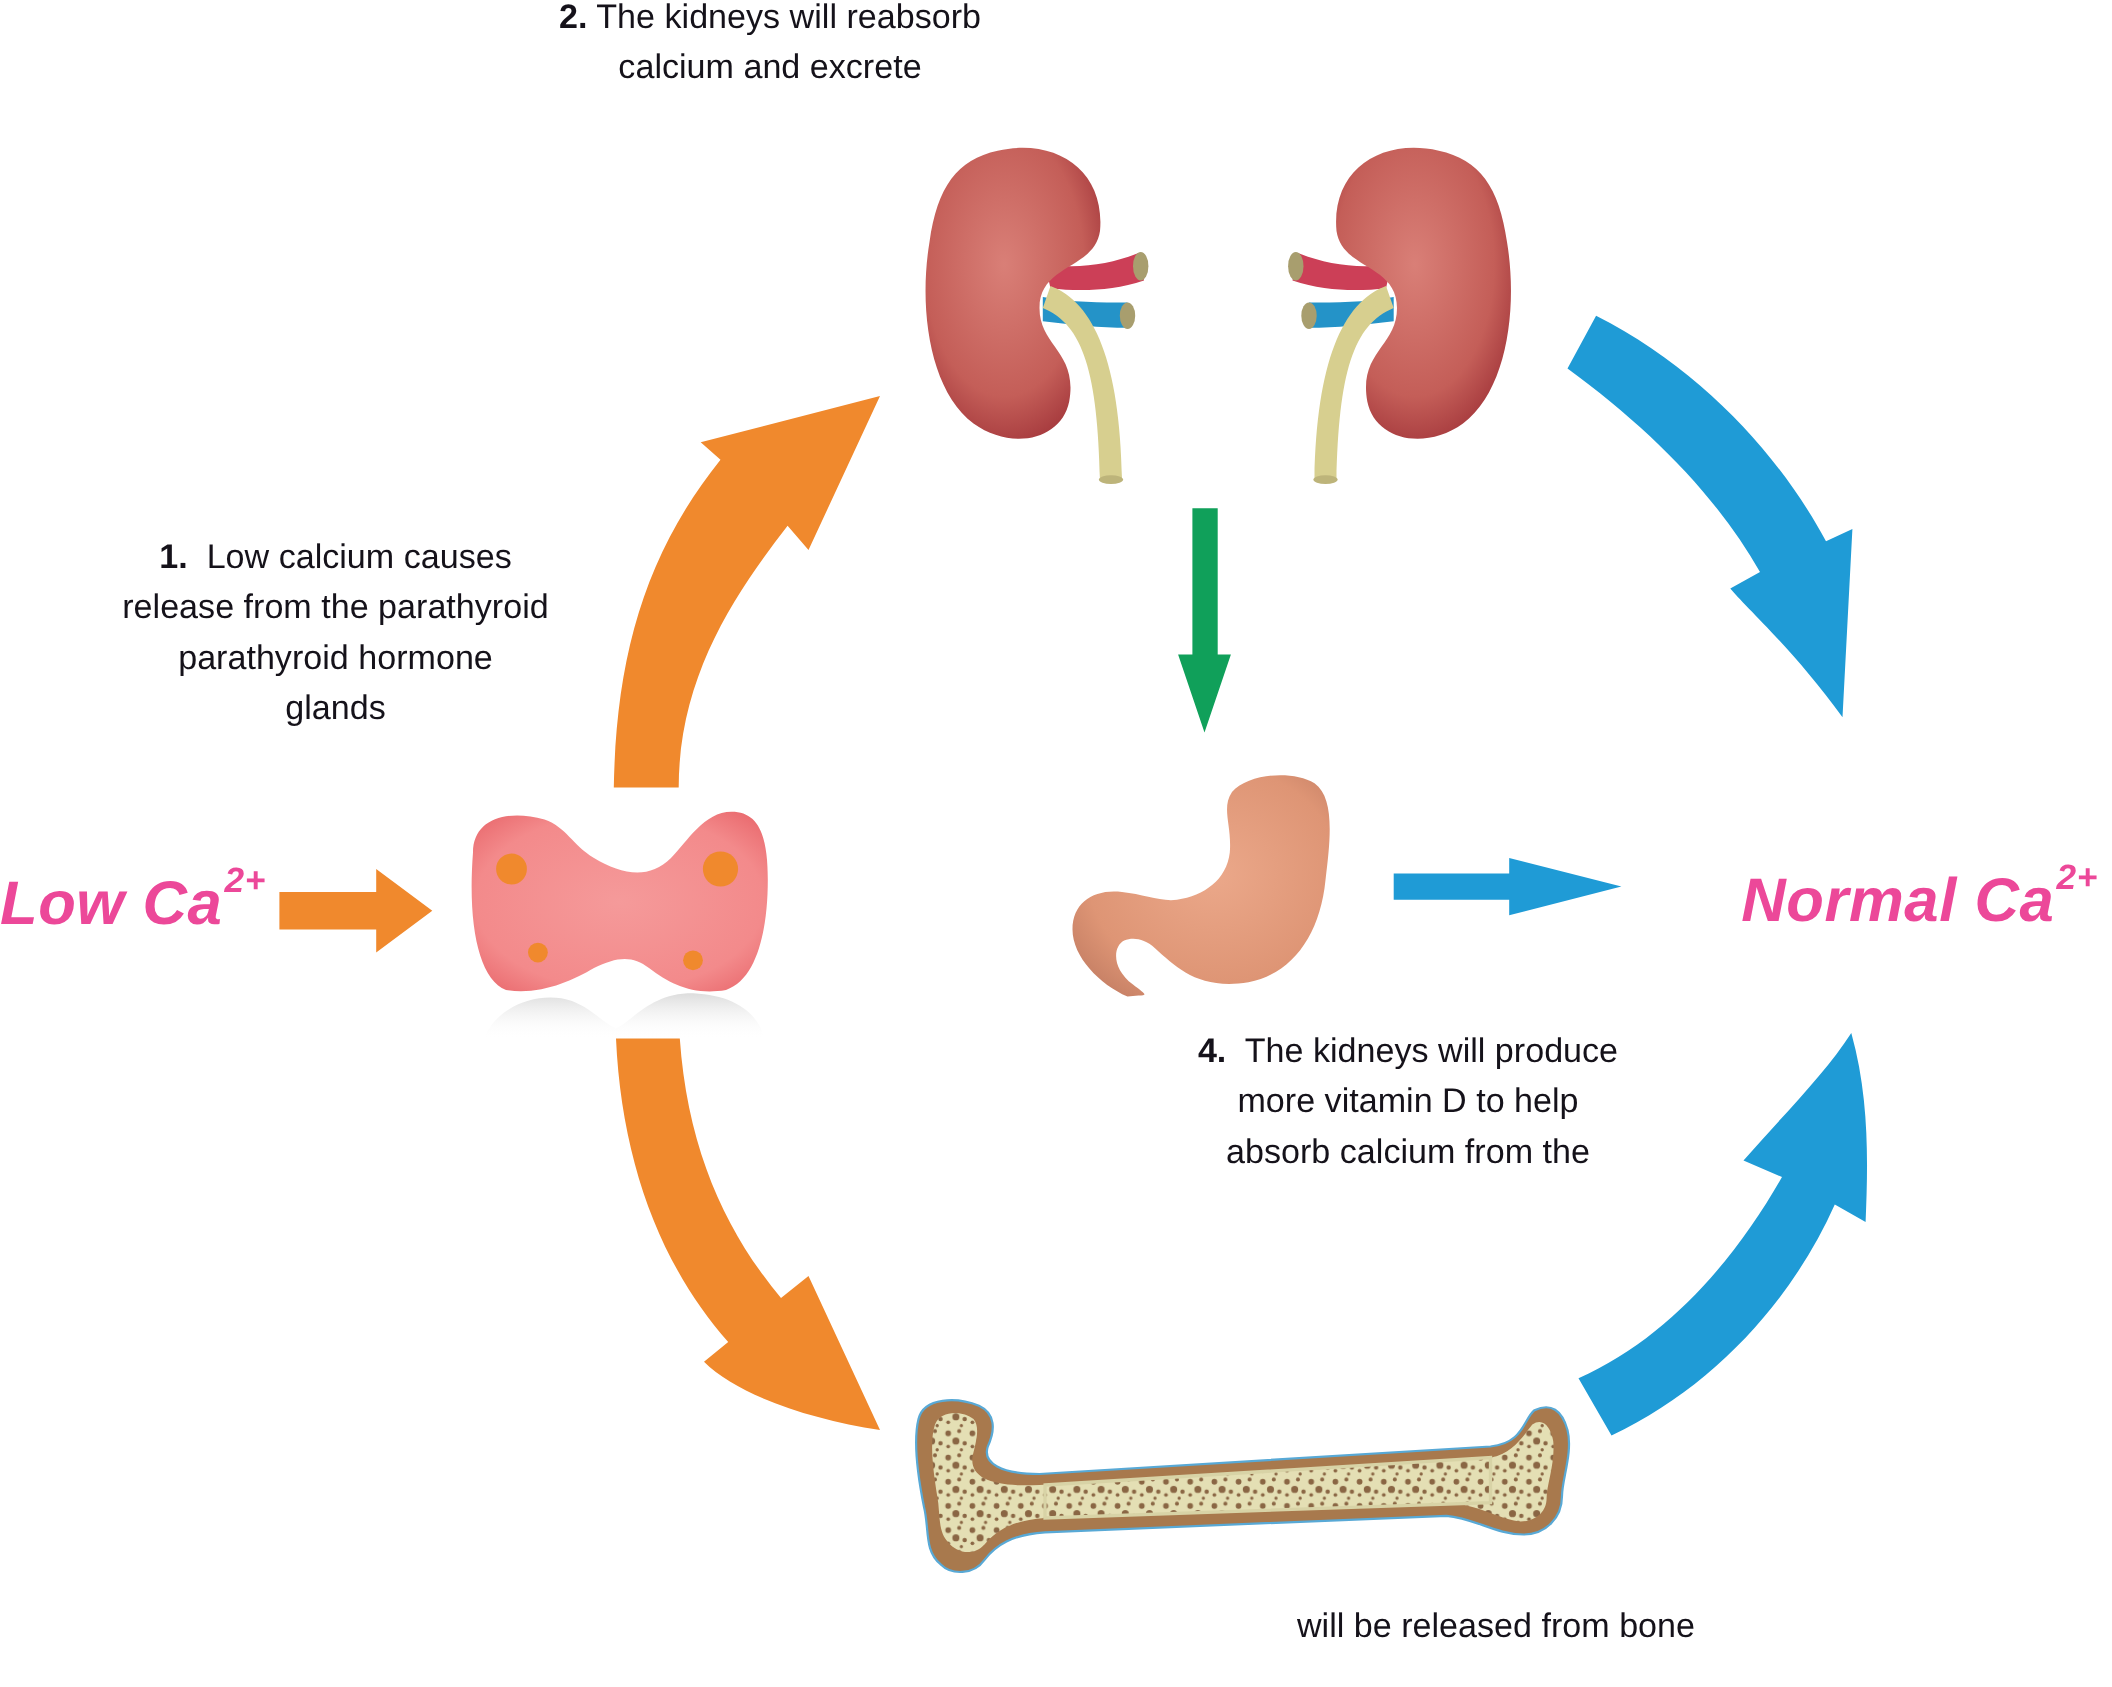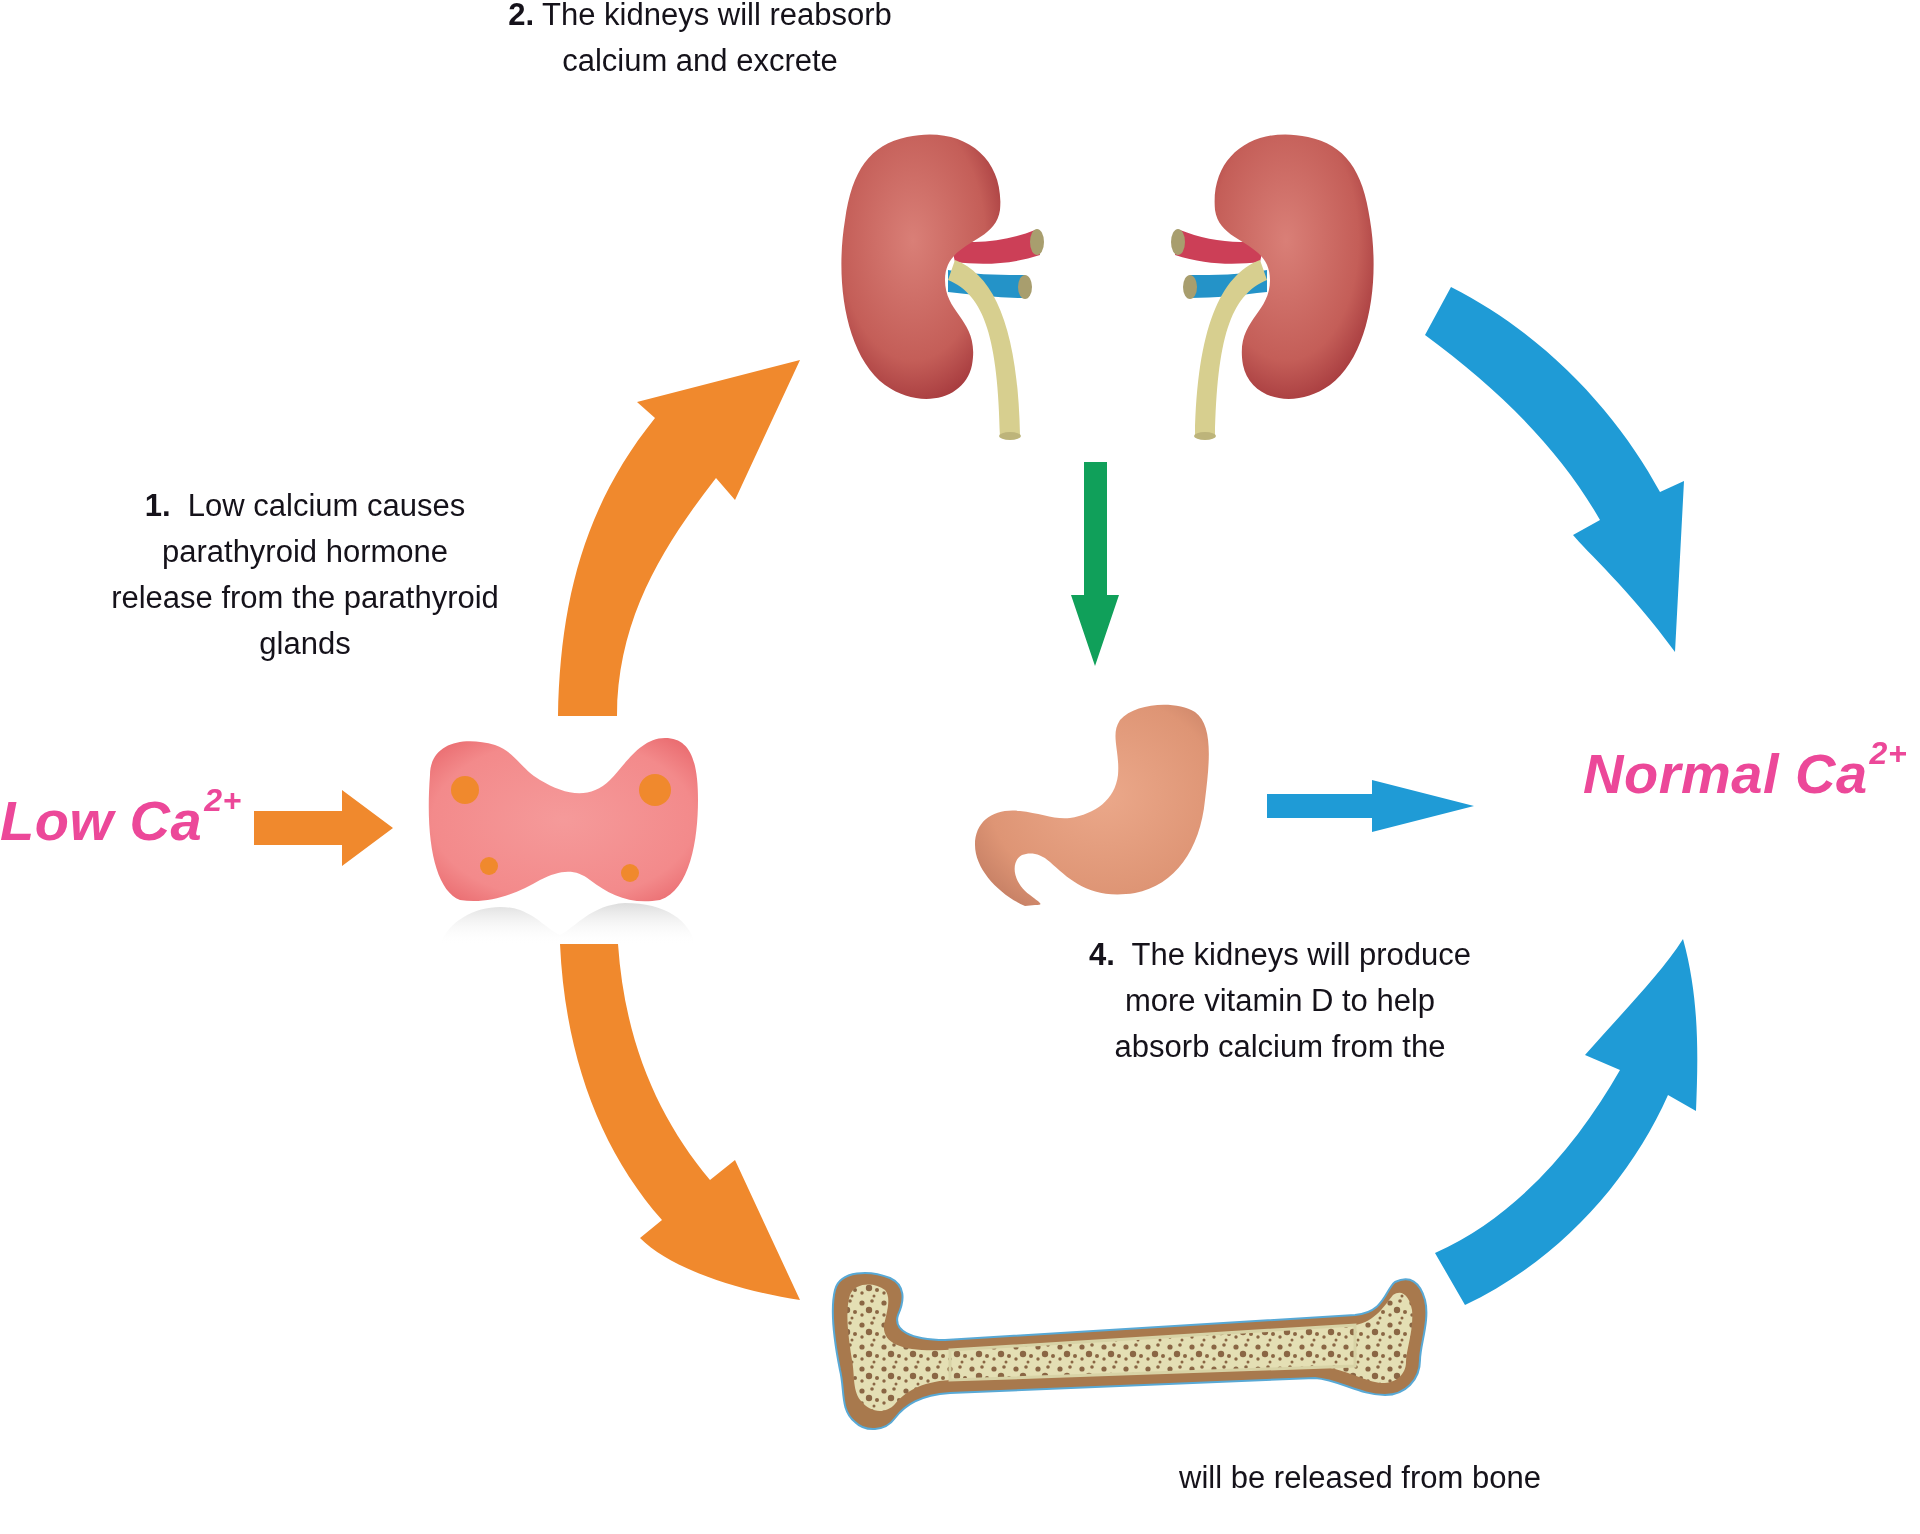--- a/index.html
+++ b/index.html
@@ -148,28 +148,28 @@
              L950,1380 C920,1382 905,1392 895,1404 C885,1415 870,1412 862,1402
              C852,1392 855,1375 852,1360 C848,1335 845,1310 850,1295 Z" fill="url(#marrow)"></path>
     <path d="M950,1350 L1355,1325 L1355,1366 L950,1380 Z" fill="url(#marrow)" stroke="#d8d3a6" stroke-width="3"></path>
   </g>
 </svg>
 
 <div class="big" style="left:0px; top:788px;">
   <span>Low Ca</span><sup>2+</sup>
 </div>
 
-<div class="big" style="left:1583px; top:741px;">
+<div class="big" style="left:1583px; top:785px;">
   <span>Normal Ca</span><sup>2+</sup>
 </div>
 
 <div class="caption" style="left:80px; top:455px; width:450px;margin-top:28px;">
   <span class="line"><span class="num">1.</span>&nbsp; <span>Low calcium causes</span></span>
+  <span class="line">release from the parathyroid</span>
   <span class="line">parathyroid hormone</span>
-  <span class="line">release from the parathyroid</span>
   <span class="line">glands</span>
 </div>
 
 <div class="caption" style="left:460px; top:-8px; width:480px;">
   <span class="line"><span class="num">2.</span> <span>The kidneys will reabsorb</span></span>
   <span class="line">calcium and excrete</span>
 </div>
 
 <div class="caption" style="left:1130px; top:1455px; width:460px;">
   <span class="line">will be released from bone</span>

